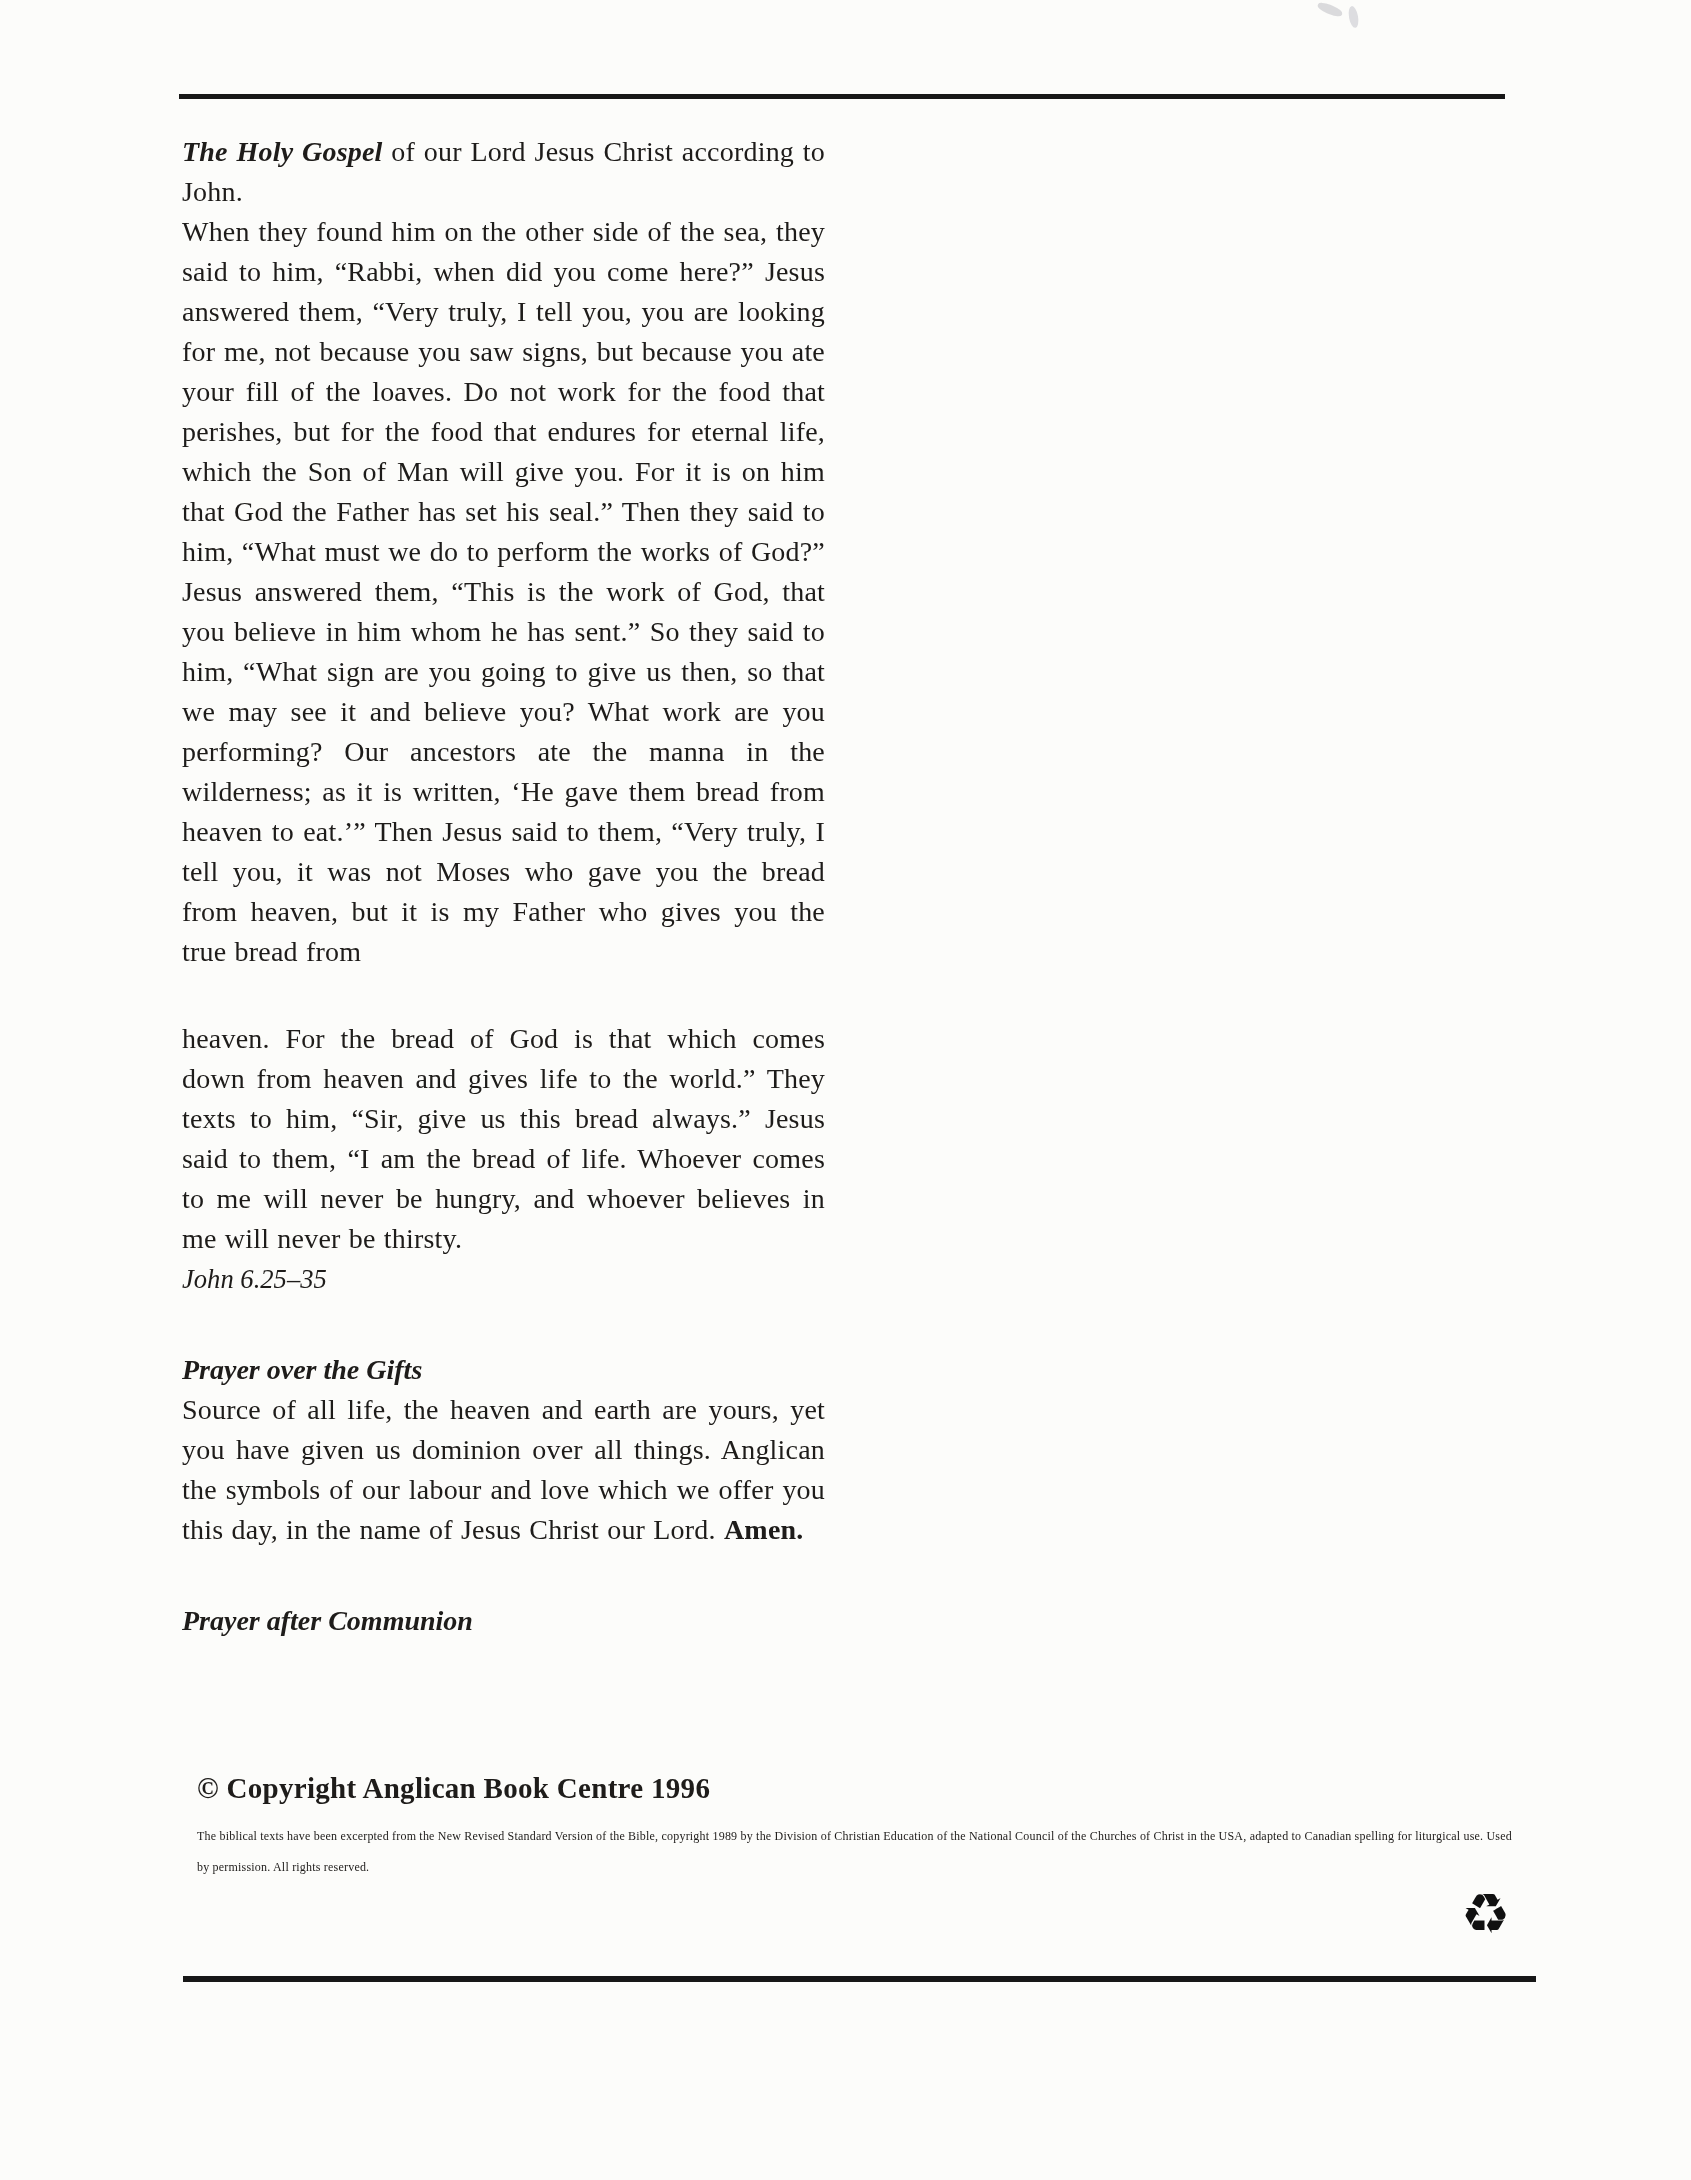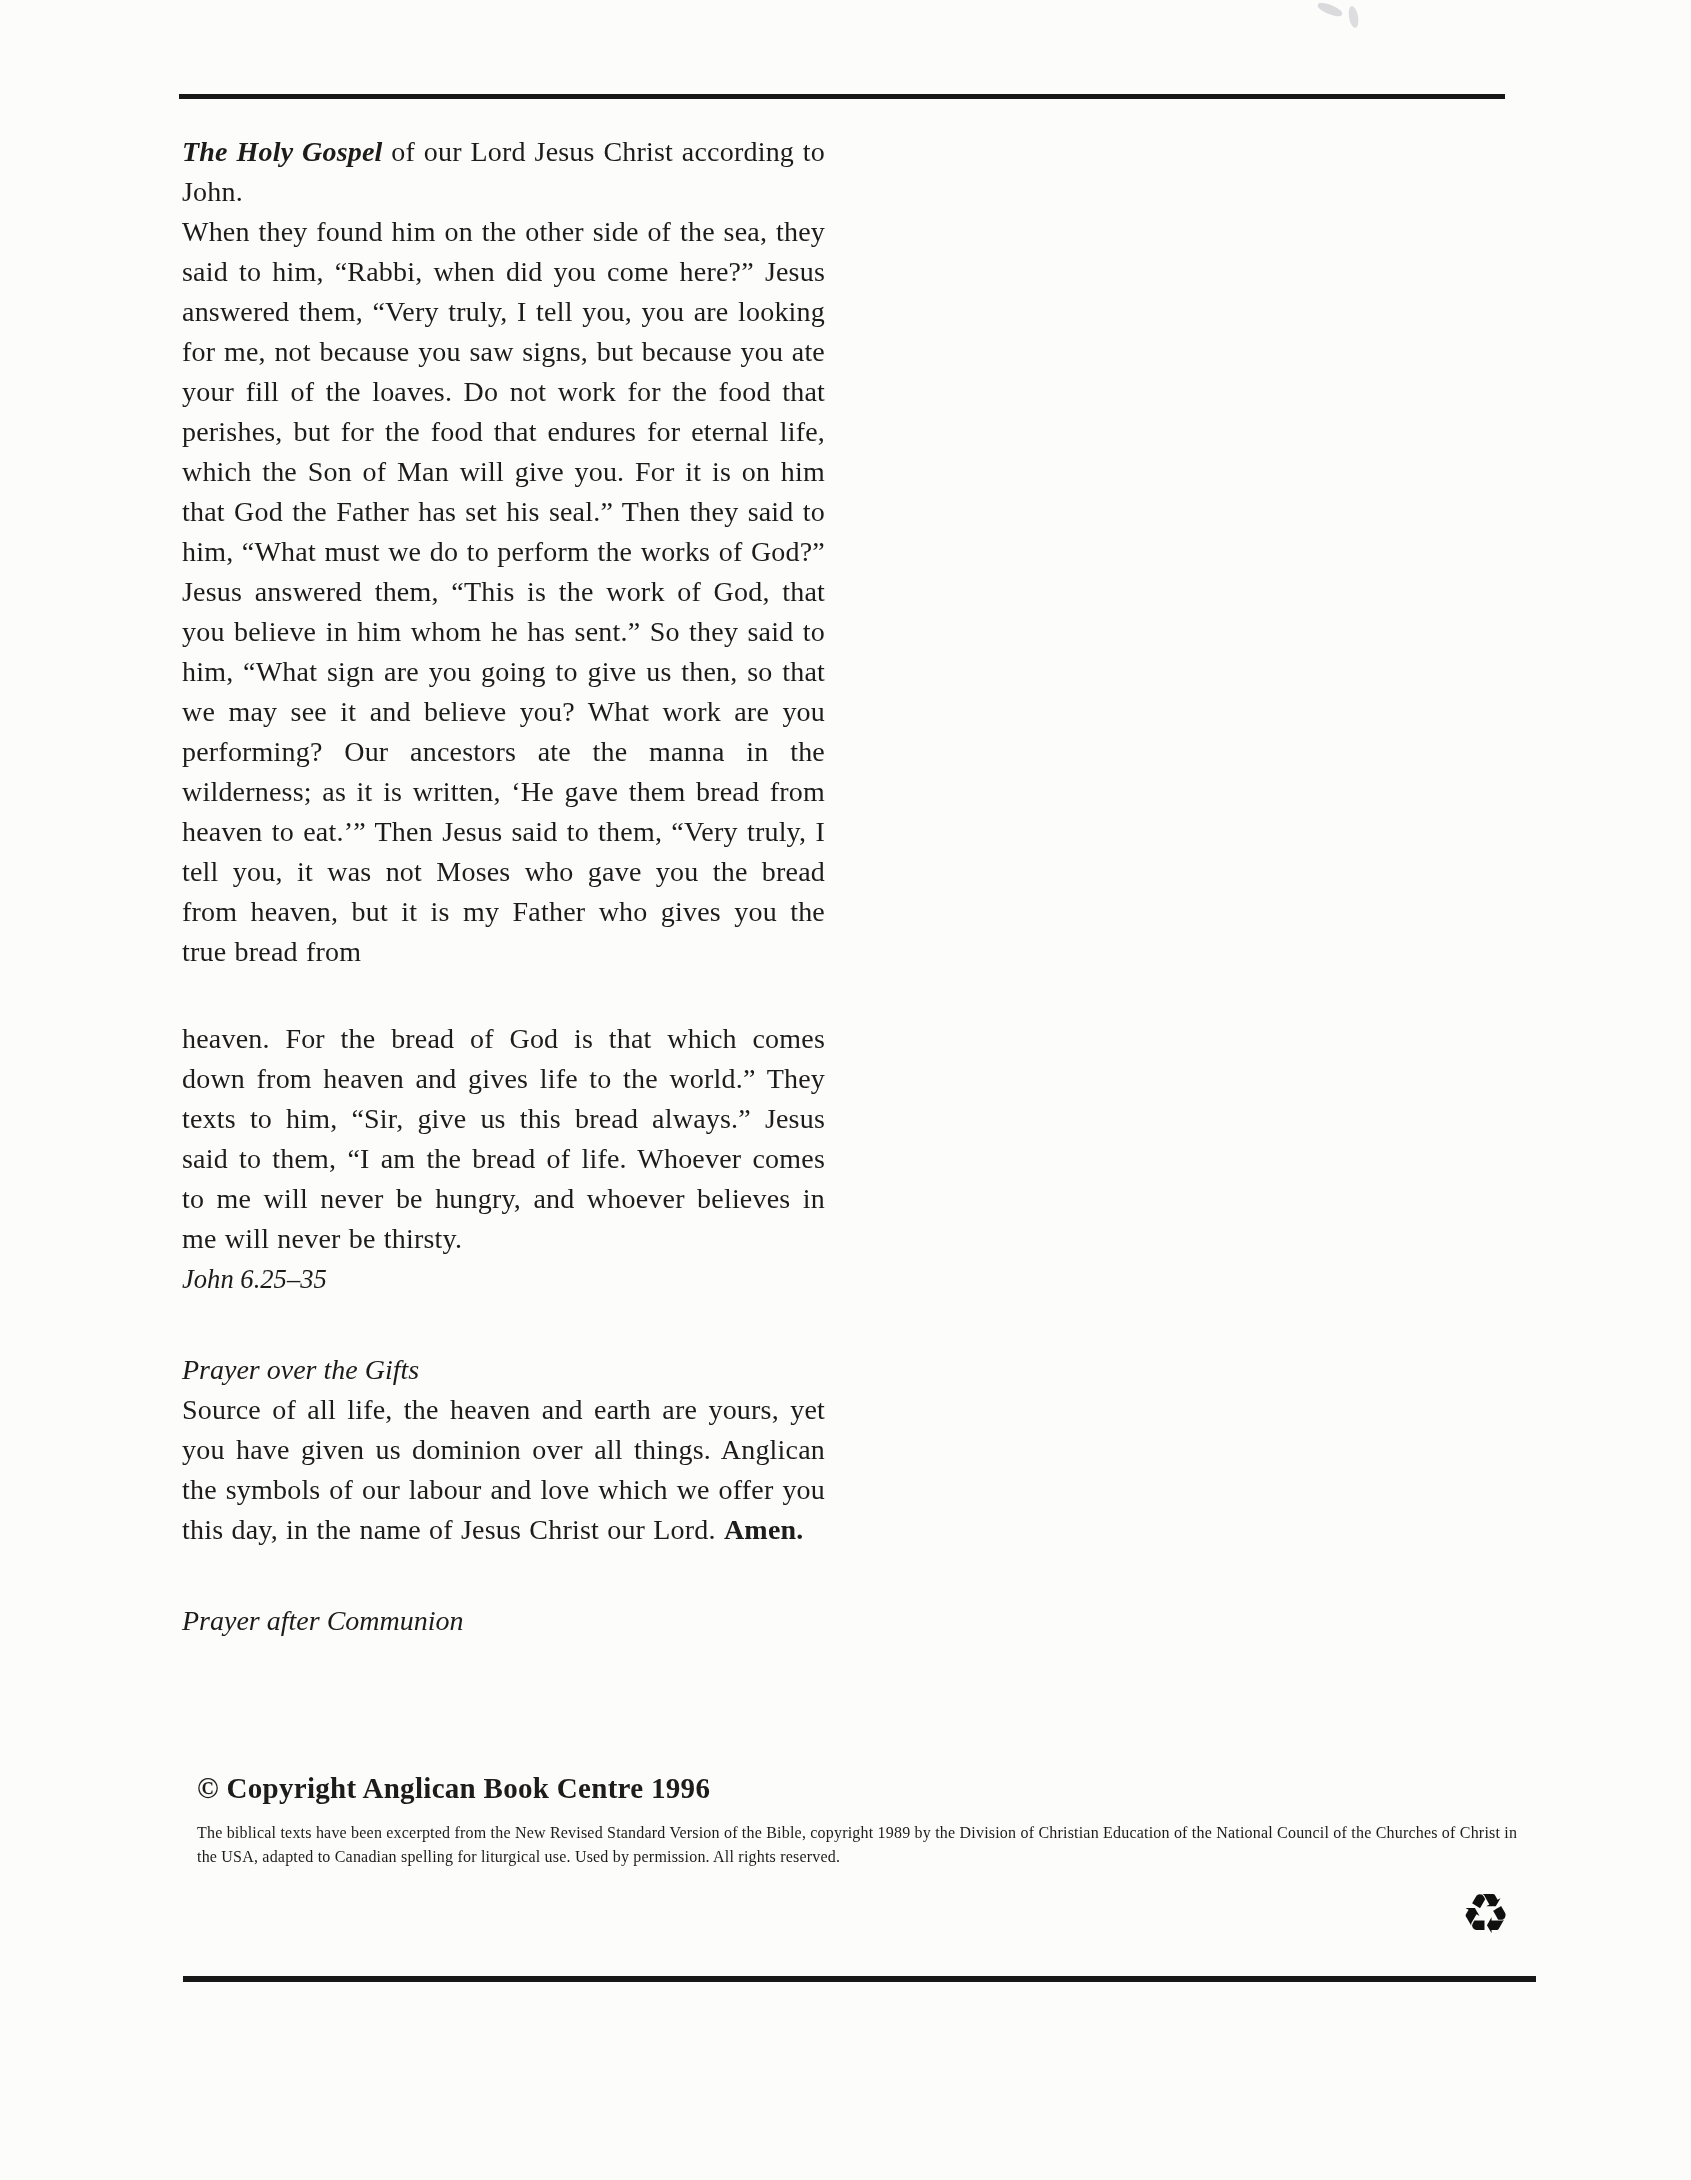--- a/index.html
+++ b/index.html
@@ -58,42 +58,42 @@
     margin: 0;
     font-size: 26.6px;
     line-height: 40px;
     font-style: italic;
     text-align: left;
   }
   .prayer-heading {
     margin: 51px 0 0 0;
     font-size: 28px;
     line-height: 40px;
-    font-weight: normal;
+    font-weight: bold;
     font-style: italic;
   }
 
   .copyright {
     position: absolute;
     left: 197px;
     top: 1774px;
     margin: 0;
     font-size: 29px;
     line-height: 29.6px;
     font-weight: bold;
     letter-spacing: 0.3px;
   }
   .permissions {
     position: absolute;
     left: 197px;
     top: 1821px;
     margin: 0;
     width: 1325px;
-    font-size: 16px;
-    line-height: 24px;
+    font-size: 12px;
+    line-height: 31px;
     letter-spacing: 0.2px;
   }
   .recycle {
     position: absolute;
     left: 1461px;
     top: 1887px;
     font-size: 55px;
     line-height: 1;
     color: #101010;
     font-family: "DejaVu Sans", sans-serif;

